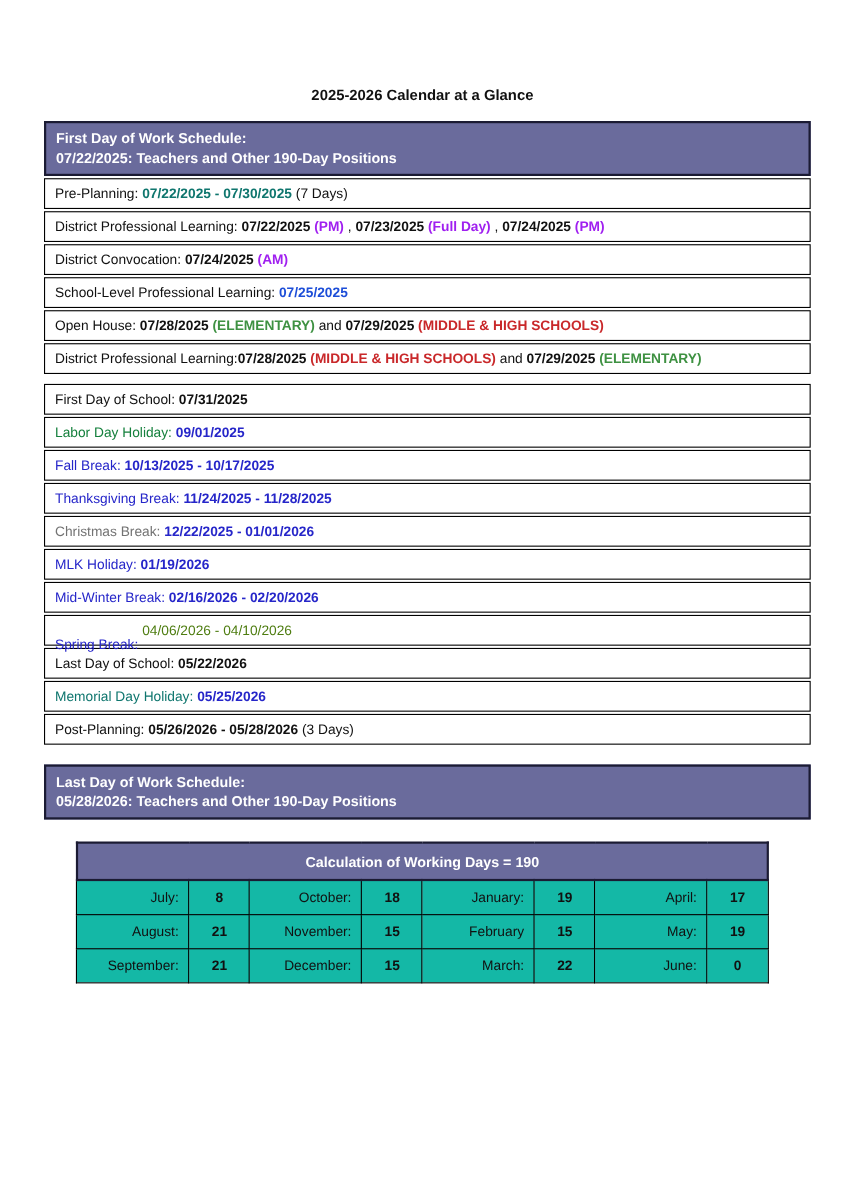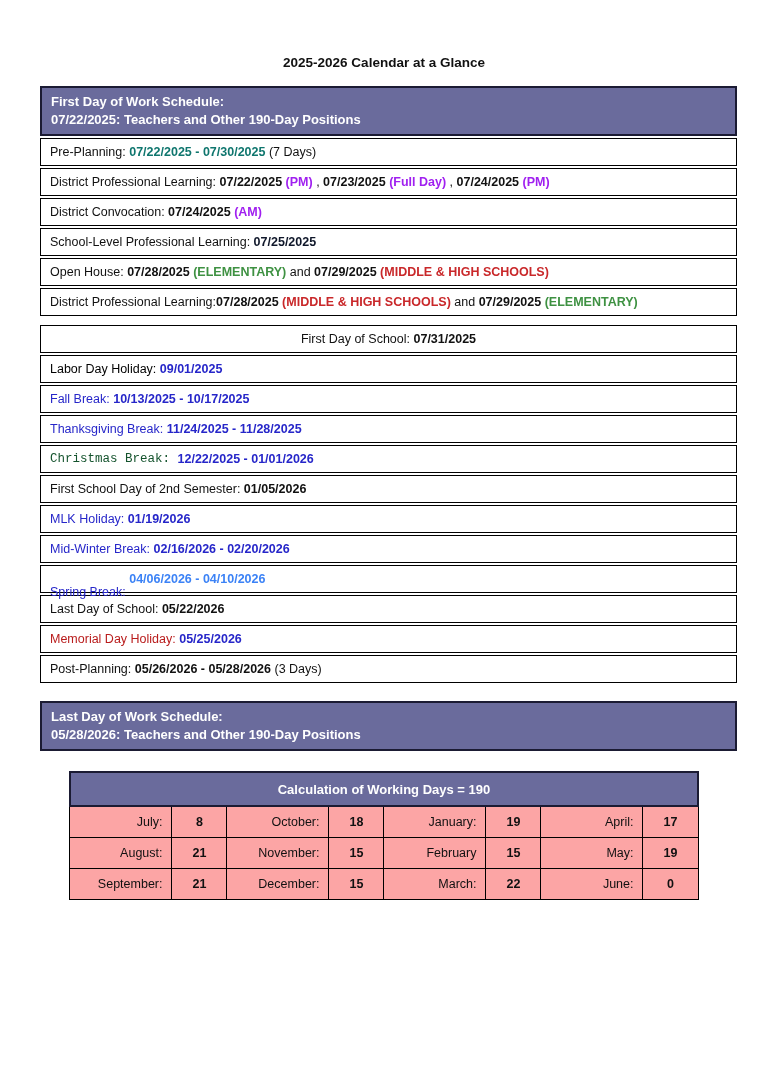--- a/index.html
+++ b/index.html
@@ -2,55 +2,55 @@
 <html style="--text: #111111; --band-bg: #6a6b9c; --band-text: #ffffff; --band-border: #1b1b33; --border: #000000;"><head>
 <meta charset="utf-8">
 <style>
   html,body{margin:0;padding:0;}
   body{
     width:768px;height:1085px;background:#ffffff;
     font-family:"Liberation Sans",sans-serif;
     color:var(--text,#111);
     overflow:hidden;
   }
-  .page{padding-top:55px;}
+  .page{padding-top:79px;}
   .page-title{
     text-align:center;font-weight:700;font-size:13.5px;color:var(--text);
   }
   .schedule{width:697px;margin:16px 0 0 40px;}
   .band{
     box-sizing:border-box;
     background:var(--band-bg);color:var(--band-text);
     border:2px solid var(--band-border);
     font-weight:700;font-size:13px;line-height:18px;
     padding:5px 9px;
   }
   .band-line{white-space:pre;}
   .sched-row{
     box-sizing:border-box;height:28px;margin-top:2px;
     border:1.5px solid var(--border);
     display:flex;align-items:center;
     padding:0 9px;font-size:12.5px;white-space:pre;
     background:#ffffff;
   }
-  .sched-row.section-break{margin-top:9px;justify-content:center;}
+  .sched-row.section-break{margin-top:9px;}
   .band.footer{margin-top:18px;}
   table.wd{
     border-collapse:collapse;table-layout:fixed;
     width:628px;margin:20px auto 0;border-radius:22px;
   }
   table.wd th{
     background:var(--band-bg);color:var(--band-text);
     border:2px solid var(--band-border);
     font-size:13px;font-weight:700;height:30px;text-align:center;
   }
   table.wd td{
     border:1.5px solid var(--border);
     box-sizing:border-box;height:31px;font-size:12.5px;
-    color:var(--text);background:#fca5a5;
+    color:var(--text);background:#14b8a6;
   }
   td.wd-label{text-align:right;padding-right:9px;}
   td.wd-value{text-align:center;font-weight:700;}
   col.c-label{width:102px;}
   col.c-val{width:55px;}
 </style>
 </head>
 <body>
 
 <div class="page">
@@ -61,34 +61,33 @@
 
     <div class="band header">
       <div class="band-line">First Day of Work Schedule:</div>
       <div class="band-line">07/22/2025: Teachers and Other 190-Day Positions</div>
     </div>
 
     <div id="schedule-rows">
         <div class="sched-row"><span style="color: rgb(17, 17, 17);">Pre-Planning: </span><span style="color: #0f766e; font-weight: 700;">07/22/2025 - 07/30/2025</span><span style="color: rgb(17, 17, 17);"> (7 Days)</span></div>
         <div class="sched-row"><span style="color: rgb(17, 17, 17);">District Professional Learning: </span><span style="color: rgb(17, 17, 17); font-weight: 700;">07/22/2025 </span><span style="color: rgb(160, 32, 240); font-weight: 700;">(PM)</span><span style="color: rgb(17, 17, 17);"> , </span><span style="color: rgb(17, 17, 17); font-weight: 700;">07/23/2025 </span><span style="color: rgb(160, 32, 240); font-weight: 700;">(Full Day)</span><span style="color: rgb(17, 17, 17);"> , </span><span style="color: rgb(17, 17, 17); font-weight: 700;">07/24/2025 </span><span style="color: rgb(160, 32, 240); font-weight: 700;">(PM)</span></div>
         <div class="sched-row"><span style="color: rgb(17, 17, 17);">District Convocation: </span><span style="color: rgb(17, 17, 17); font-weight: 700;">07/24/2025 </span><span style="color: rgb(160, 32, 240); font-weight: 700;">(AM)</span></div>
-        <div class="sched-row"><span style="color: rgb(17, 17, 17);">School-Level Professional Learning: </span><span style="color: #0f172a; font-weight: 700;">07/25/2025</span></div>
+        <div class="sched-row"><span style="color: rgb(17, 17, 17);">School-Level Professional Learning: </span><span style="color: #1d4ed8; font-weight: 700;">07/25/2025</span></div>
         <div class="sched-row"><span style="color: rgb(17, 17, 17);">Open House: </span><span style="color: rgb(17, 17, 17); font-weight: 700;">07/28/2025 </span><span style="color: rgb(62, 145, 66); font-weight: 700;">(ELEMENTARY)</span><span style="color: rgb(17, 17, 17);"> and </span><span style="color: rgb(17, 17, 17); font-weight: 700;">07/29/2025 </span><span style="color: rgb(201, 40, 42); font-weight: 700;">(MIDDLE &amp; HIGH SCHOOLS)</span></div>
         <div class="sched-row"><span style="color: rgb(17, 17, 17);">District Professional Learning:</span><span style="color: rgb(17, 17, 17); font-weight: 700;">07/28/2025 </span><span style="color: rgb(201, 40, 42); font-weight: 700;">(MIDDLE &amp; HIGH SCHOOLS)</span><span style="color: rgb(17, 17, 17);"> and </span><span style="color: rgb(17, 17, 17); font-weight: 700;">07/29/2025 </span><span style="color: rgb(62, 145, 66); font-weight: 700;">(ELEMENTARY)</span></div>
         <div class="sched-row section-break"><span style="color: rgb(17, 17, 17);">First Day of School: </span><span style="color: rgb(17, 17, 17); font-weight: 700;">07/31/2025</span></div>
-        <div class="sched-row"><span style="color: #000000;">Labor Day Holiday: </span><span style="color: rgb(38, 38, 201); font-weight: 700;">09/01/2025</span></div>
+        <div class="sched-row"><span style="color: #15803d;">Labor Day Holiday: </span><span style="color: rgb(38, 38, 201); font-weight: 700;">09/01/2025</span></div>
         <div class="sched-row"><span style="color: rgb(38, 38, 201);">Fall Break: </span><span style="color: rgb(38, 38, 201); font-weight: 700;">10/13/2025 - 10/17/2025</span></div>
         <div class="sched-row"><span style="color: rgb(38, 38, 201);">Thanksgiving Break: </span><span style="color: rgb(38, 38, 201); font-weight: 700;">11/24/2025 - 11/28/2025</span></div>
-        <div class="sched-row"><span style="color: #14532d; font-family: Liberation Mono, monospace;">Christmas Break: </span><span style="color: rgb(38, 38, 201); font-weight: 700;">12/22/2025 - 01/01/2026</span></div>
-        <div class="sched-row"><span style="color: rgb(17, 17, 17);">First School Day of 2nd Semester: </span><span style="color: rgb(17, 17, 17); font-weight: 700;">01/05/2026</span></div>
+        <div class="sched-row"><span style="color: #737373;">Christmas Break: </span><span style="color: rgb(38, 38, 201); font-weight: 700;">12/22/2025 - 01/01/2026</span></div>
         <div class="sched-row"><span style="color: rgb(38, 38, 201);">MLK Holiday: </span><span style="color: rgb(38, 38, 201); font-weight: 700;">01/19/2026</span></div>
         <div class="sched-row"><span style="color: rgb(38, 38, 201);">Mid-Winter Break: </span><span style="color: rgb(38, 38, 201); font-weight: 700;">02/16/2026 - 02/20/2026</span></div>
-        <div class="sched-row"><span style="color: rgb(38, 38, 201); margin-top: 25px;">Spring Break: </span><span style="color: #3b82f6; font-weight: 700; text-align: center;">04/06/2026 - 04/10/2026</span></div>
+        <div class="sched-row"><span style="color: rgb(38, 38, 201); margin-top: 25px;">Spring Break: </span><span style="color: #4d7c0f; font-weight: 400; text-align: center;">04/06/2026 - 04/10/2026</span></div>
         <div class="sched-row"><span style="color: rgb(17, 17, 17);">Last Day of School: </span><span style="color: rgb(17, 17, 17); font-weight: 700;">05/22/2026</span></div>
-        <div class="sched-row"><span style="color: #b91c1c;">Memorial Day Holiday: </span><span style="color: rgb(38, 38, 201); font-weight: 700;">05/25/2026</span></div>
+        <div class="sched-row"><span style="color: #0f766e;">Memorial Day Holiday: </span><span style="color: rgb(38, 38, 201); font-weight: 700;">05/25/2026</span></div>
         <div class="sched-row"><span style="color: rgb(17, 17, 17);">Post-Planning: </span><span style="color: rgb(17, 17, 17); font-weight: 700;">05/26/2026 - 05/28/2026</span><span style="color: rgb(17, 17, 17);"> (3 Days)</span></div>
       </div>
 
     <div class="band footer">
       <div class="band-line">Last Day of Work Schedule:</div>
       <div class="band-line">05/28/2026: Teachers and Other 190-Day Positions</div>
     </div>
 
   </div>
 

